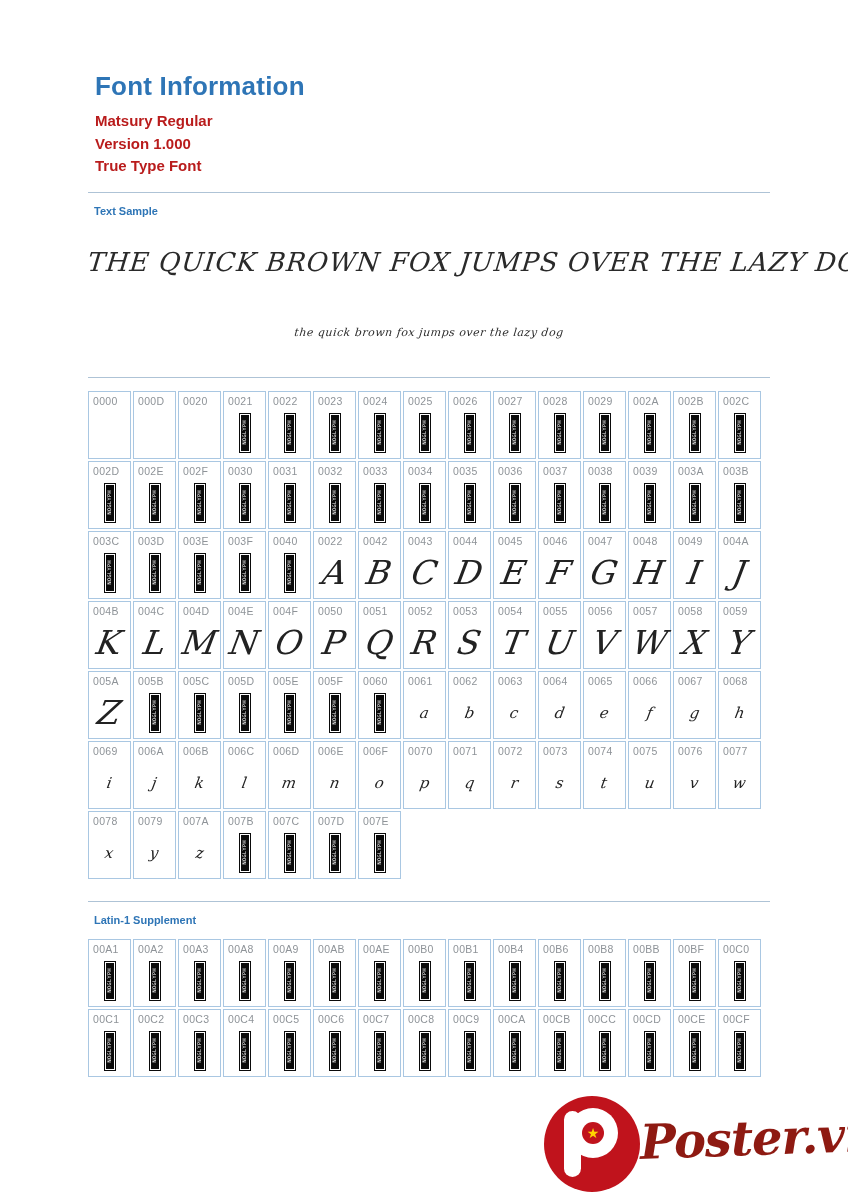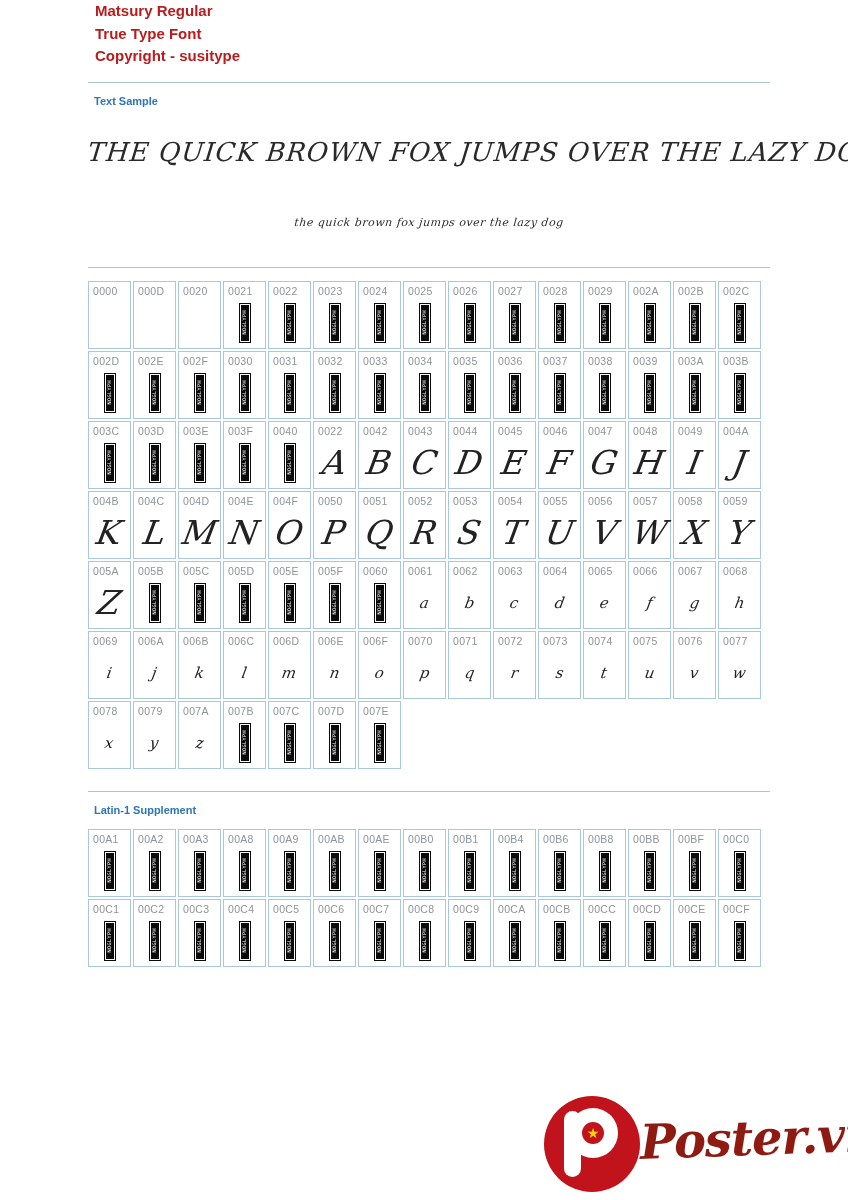--- a/index.html
+++ b/index.html
@@ -109,25 +109,26 @@
     font-size:48px; color:#8e1a12;
     transform:rotate(-2deg); transform-origin:left center;
     white-space:nowrap; letter-spacing:-1px;
   }
 </style>
 </head>
 <body>
 
 <div class="content">
 
+  <h1 class="page-title">Font Information</h1>
 
   <div class="details">
     <div>Matsury Regular</div>
+    <div>Version 1.000</div>
     <div>True Type Font</div>
-    <div>Copyright - susitype</div>
   </div>
 
   <div class="divider"></div>
   <h2 class="section-heading">Text Sample</h2>
   <div class="script sample-large">THE QUICK BROWN FOX JUMPS OVER THE LAZY DOG</div>
   <div class="script sample-small">the quick brown fox jumps over the lazy dog</div>
 
   <div class="divider" style="margin-top:34px"></div>
   <div class="glyph-table" id="basic-latin-table">
       <div class="glyph-row">

